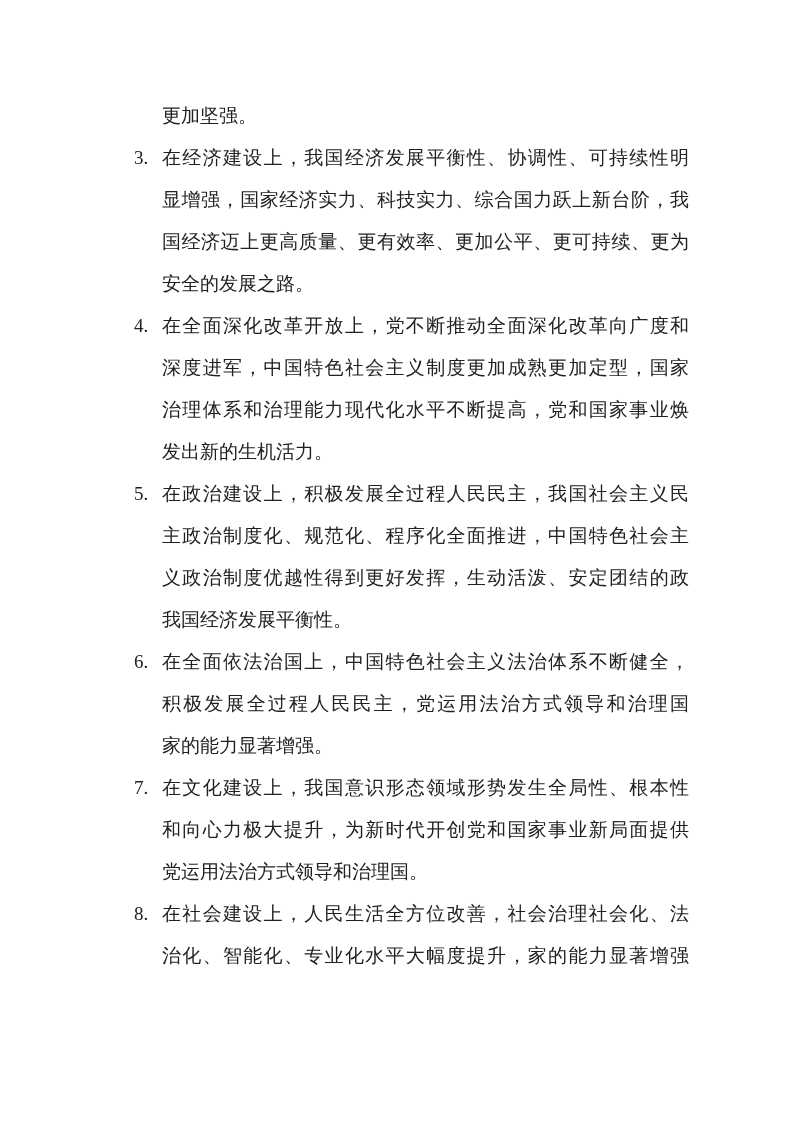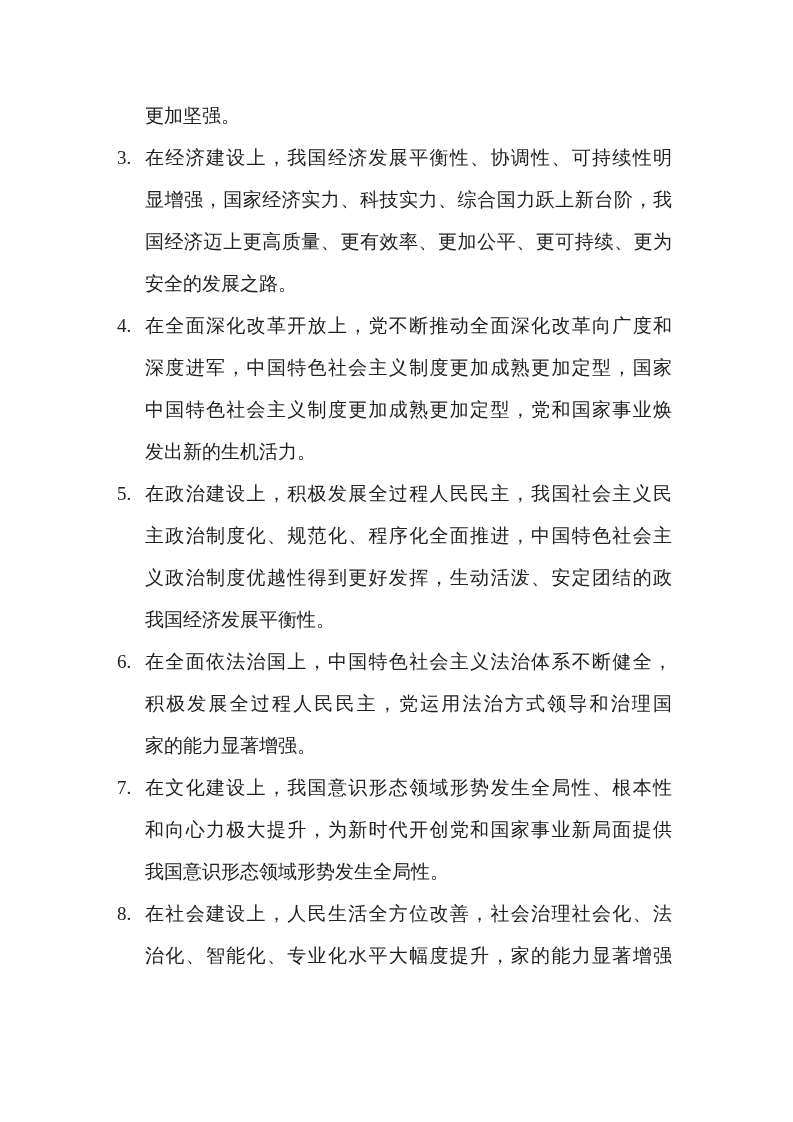--- a/index.html
+++ b/index.html
@@ -18,20 +18,21 @@
   }
   .content {
     position: absolute;
     left: 117px;
     top: 95px;
     width: 555px;
   }
   .row {
     display: flex;
     align-items: flex-start;
+    margin-left: 17px;
   }
   .num {
     flex: none;
     width: 28px;
     font-size: 19px;
     line-height: 42px;
     text-align: left;
   }
   .lines {
     flex: none;
@@ -69,21 +70,21 @@
           <div class="line fill">国经济迈上更高质量、更有效率、更加公平、更可持续、更为</div>
           <div class="line">安全的发展之路。</div>
         </div>
   </div>
 
   <div class="row">
     <div class="num">4.</div>
     <div class="lines">
           <div class="line fill">在全面深化改革开放上，党不断推动全面深化改革向广度和</div>
           <div class="line fill">深度进军，中国特色社会主义制度更加成熟更加定型，国家</div>
-          <div class="line fill">中国特色社会主义制度更加成熟更加定型，党和国家事业焕</div>
+          <div class="line fill">治理体系和治理能力现代化水平不断提高，党和国家事业焕</div>
           <div class="line">发出新的生机活力。</div>
         </div>
   </div>
 
   <div class="row">
     <div class="num">5.</div>
     <div class="lines">
           <div class="line fill">在政治建设上，积极发展全过程人民民主，我国社会主义民</div>
           <div class="line fill">主政治制度化、规范化、程序化全面推进，中国特色社会主</div>
           <div class="line fill">义政治制度优越性得到更好发挥，生动活泼、安定团结的政</div>
@@ -98,21 +99,21 @@
           <div class="line fill">积极发展全过程人民民主，党运用法治方式领导和治理国</div>
           <div class="line">家的能力显著增强。</div>
         </div>
   </div>
 
   <div class="row">
     <div class="num">7.</div>
     <div class="lines">
           <div class="line fill">在文化建设上，我国意识形态领域形势发生全局性、根本性</div>
           <div class="line fill">和向心力极大提升，为新时代开创党和国家事业新局面提供</div>
-          <div class="line">我国意识形态领域形势发生全局性。</div>
+          <div class="line">党运用法治方式领导和治理国。</div>
         </div>
   </div>
 
   <div class="row">
     <div class="num">8.</div>
     <div class="lines">
           <div class="line fill">在社会建设上，人民生活全方位改善，社会治理社会化、法</div>
           <div class="line fill">治化、智能化、专业化水平大幅度提升，家的能力显著增强</div>
         </div>
   </div>

